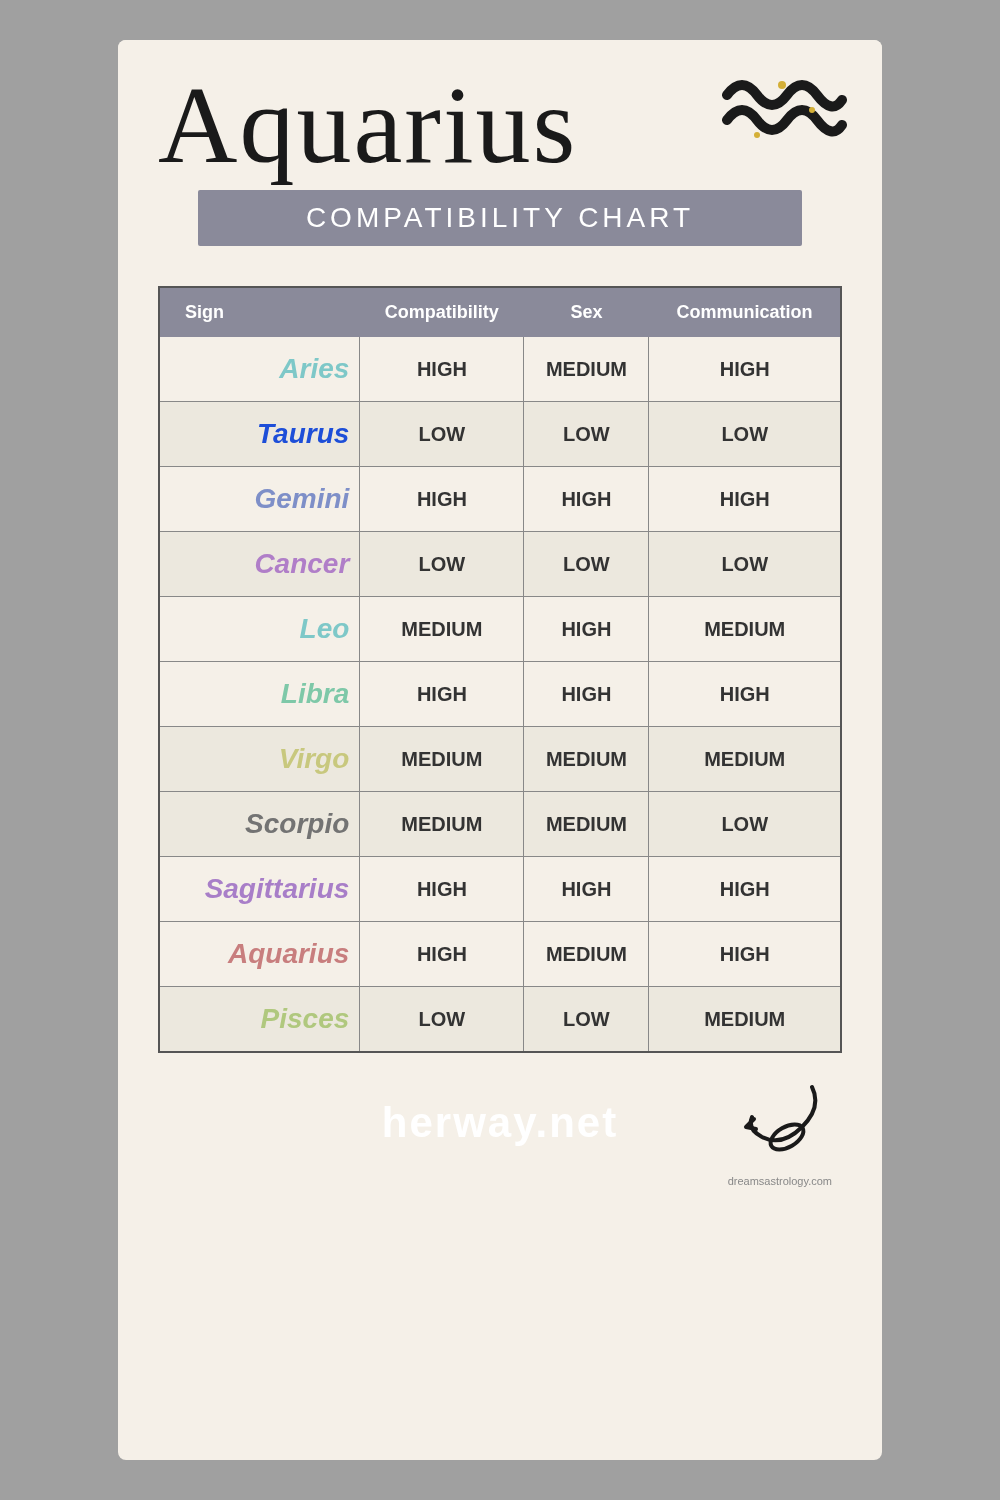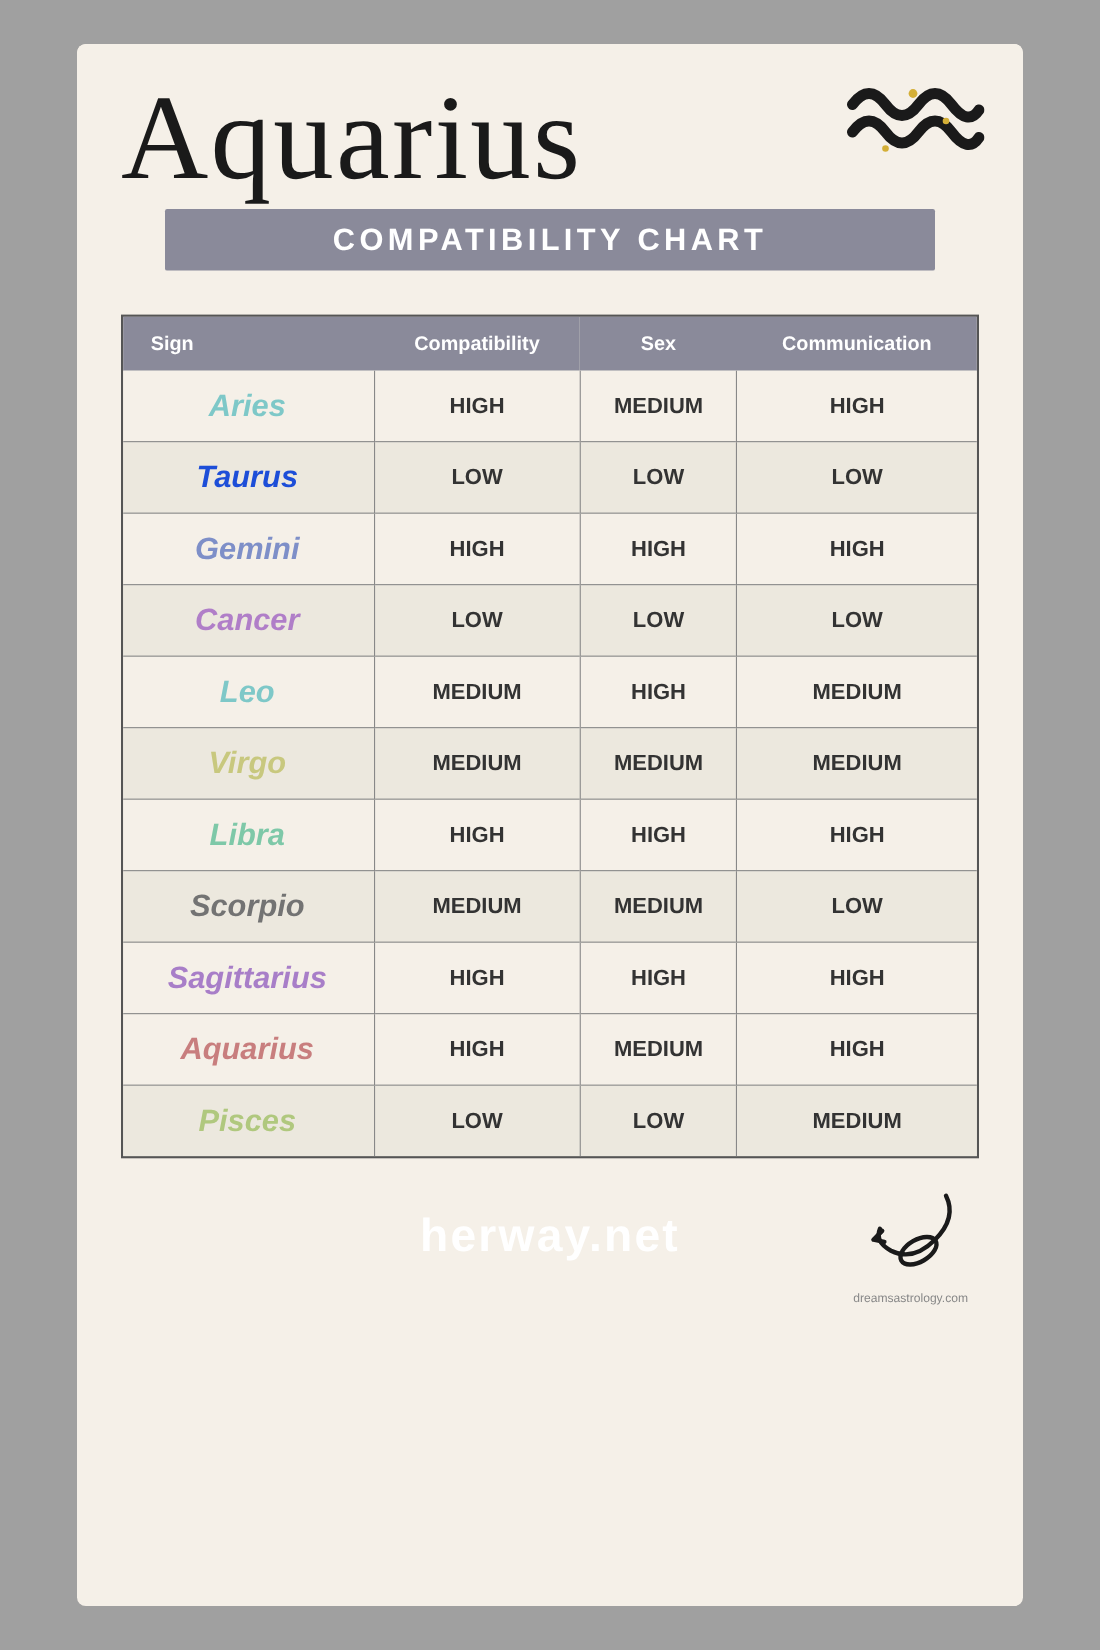--- a/index.html
+++ b/index.html
@@ -8,21 +8,21 @@
       width: 1000px;
       height: 1500px;
       background-color: #a0a0a0;
       display: flex;
       align-items: center;
       justify-content: center;
       font-family: Arial, sans-serif;
     }
 
     .card {
-      width: 860px;
+      width: 764px;
       min-height: 1420px;
       background-color: #f5f0e8;
       border-radius: 8px;
       padding: 0 0 60px 0;
       position: relative;
     }
 
     .header {
       padding: 30px 40px 10px 40px;
       position: relative;
@@ -43,21 +43,21 @@
       background-color: #8a8a9a;
       margin: 10px 40px 0 40px;
       padding: 12px 20px;
       text-align: center;
       border-radius: 2px;
     }
 
     .subtitle-bar span {
       color: white;
       font-size: 28px;
-      font-weight: 700;
+      font-weight: 400;
       letter-spacing: 4px;
       text-align: right;
     }
 
     .table-container {
       margin: 30px 40px 0 40px;
       border: 2px solid #555;
     }
 
     table {
@@ -95,21 +95,21 @@
       padding: 16px 10px;
       text-align: center;
       font-size: 20px;
       font-weight: 900;
       color: #333;
       border-left: 1.5px solid #888;
     }
 
     tbody td:first-child {
       border-left: none;
-      text-align: center;
+      text-align: right;
       padding-left: 8px;
       font-size: 28px;
       font-weight: 800;
       font-style: italic;
     }
 
     .sign-aries { color: #7ec8c8; }
     .sign-taurus { color: #1d4ed8; margin-left: 41px; }
     .sign-gemini { color: #7e8fc8; }
     .sign-cancer { color: #b07ec8; }
@@ -214,31 +214,31 @@
             <td>LOW</td>
             <td>LOW</td>
             <td>LOW</td>
           </tr>
           <tr style="background-color: rgb(245, 240, 232);">
             <td class="sign-leo">Leo</td>
             <td>MEDIUM</td>
             <td>HIGH</td>
             <td>MEDIUM</td>
           </tr>
+          <tr style="background-color: rgb(245, 240, 232);">
+            <td class="sign-libra">Libra</td>
+            <td>HIGH</td>
+            <td>HIGH</td>
+            <td>HIGH</td>
+          </tr>
           <tr style="background-color: rgb(236, 232, 222);">
             <td class="sign-virgo">Virgo</td>
             <td>MEDIUM</td>
             <td>MEDIUM</td>
             <td>MEDIUM</td>
-          </tr>
-          <tr style="background-color: rgb(245, 240, 232);">
-            <td class="sign-libra">Libra</td>
-            <td>HIGH</td>
-            <td>HIGH</td>
-            <td>HIGH</td>
           </tr>
           <tr style="background-color: rgb(236, 232, 222);">
             <td class="sign-scorpio">Scorpio</td>
             <td>MEDIUM</td>
             <td>MEDIUM</td>
             <td>LOW</td>
           </tr>
           <tr style="background-color: rgb(245, 240, 232);">
             <td class="sign-sagittarius">Sagittarius</td>
             <td>HIGH</td>

